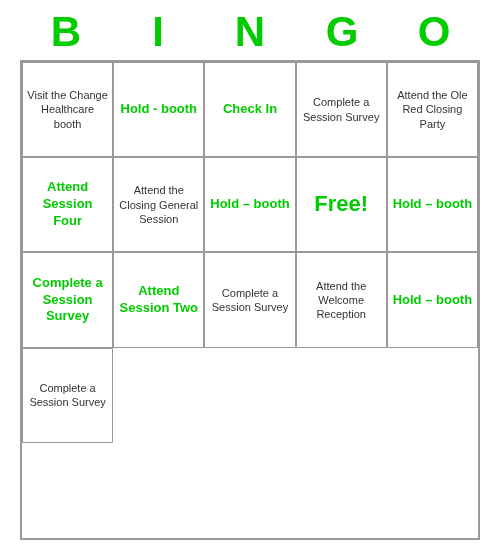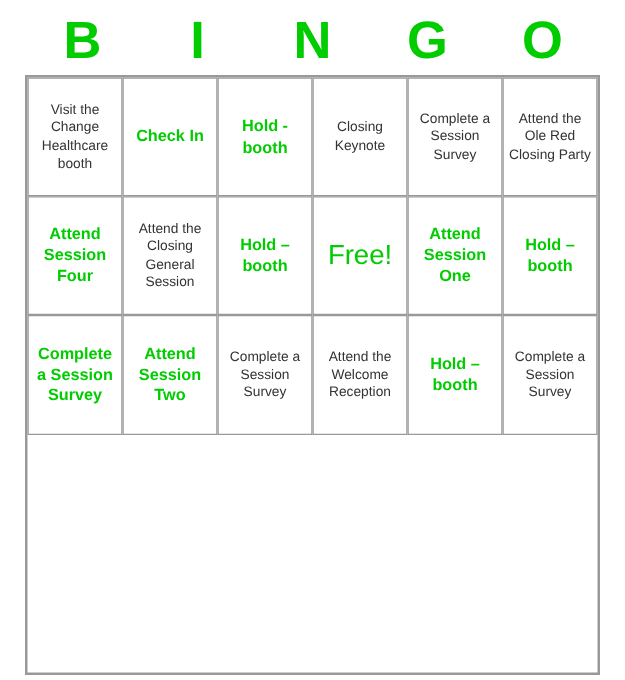--- a/index.html
+++ b/index.html
@@ -29,21 +29,21 @@
     .bingo-letter {
       font-size: 42px;
       font-weight: bold;
       color: #00cc00;
       width: 72px;
       text-align: center;
     }
 
     .bingo-grid {
       display: grid;
-      grid-template-columns: repeat(6, 1fr);
+      grid-template-columns: repeat(5, 1fr);
       grid-template-rows: repeat(5, 1fr);
       width: 460px;
       height: 480px;
       border: 2px solid #999;
     }
 
     .bingo-cell {
       border: 1px solid #999;
       display: flex;
       align-items: center;
@@ -60,47 +60,45 @@
       font-size: 13px;
     }
 
     .bingo-cell.black-text {
       color: #333;
       font-size: 11px;
     }
 
     .bingo-cell.free {
       color: #00cc00;
-      font-weight: normal;
+      font-weight: bold;
       font-size: 22px;
     }
   </style>
 </head>
 <body>
 
 <div class="bingo-header">
 <span class="bingo-letter">B</span>
     <span class="bingo-letter">I</span>
     <span class="bingo-letter">N</span>
     <span class="bingo-letter">G</span>
     <span class="bingo-letter">O</span>
   </div>
 
 <div class="bingo-grid">
 <div class="bingo-cell black-text">Visit the Change Healthcare booth</div>
+    <div class="bingo-cell green-text">Hold - booth</div>
     <div class="bingo-cell green-text">Check In</div>
-    <div class="bingo-cell green-text">Hold - booth</div>
-    <div class="bingo-cell black-text">Closing Keynote</div>
     <div class="bingo-cell black-text">Complete a Session Survey</div>
     <div class="bingo-cell black-text">Attend the Ole Red Closing Party</div>
     <div class="bingo-cell green-text">Attend Session Four</div>
     <div class="bingo-cell black-text">Attend the Closing General Session</div>
     <div class="bingo-cell green-text">Hold – booth</div>
     <div class="bingo-cell free">Free!</div>
-    <div class="bingo-cell green-text">Attend Session One</div>
     <div class="bingo-cell green-text">Hold – booth</div>
     <div class="bingo-cell green-text">Complete a Session Survey</div>
     <div class="bingo-cell green-text">Attend Session Two</div>
     <div class="bingo-cell black-text">Complete a Session Survey</div>
     <div class="bingo-cell black-text">Attend the Welcome Reception</div>
     <div class="bingo-cell green-text">Hold – booth</div>
     <div class="bingo-cell black-text">Complete a Session Survey</div>
   </div>
 
 </body></html>

